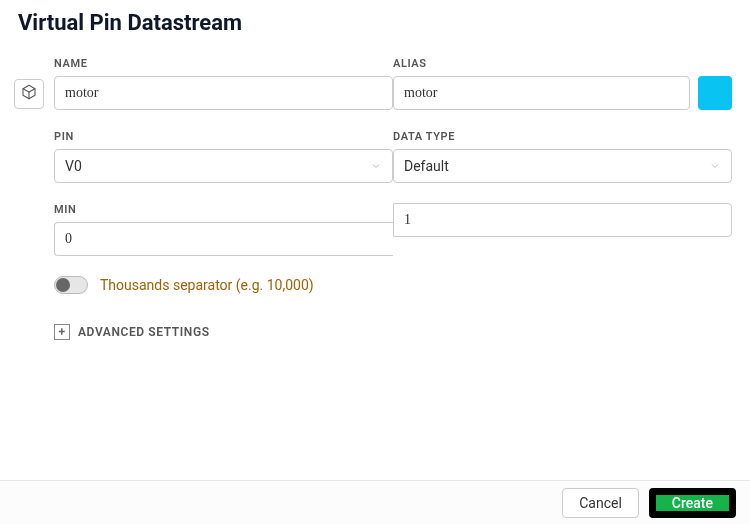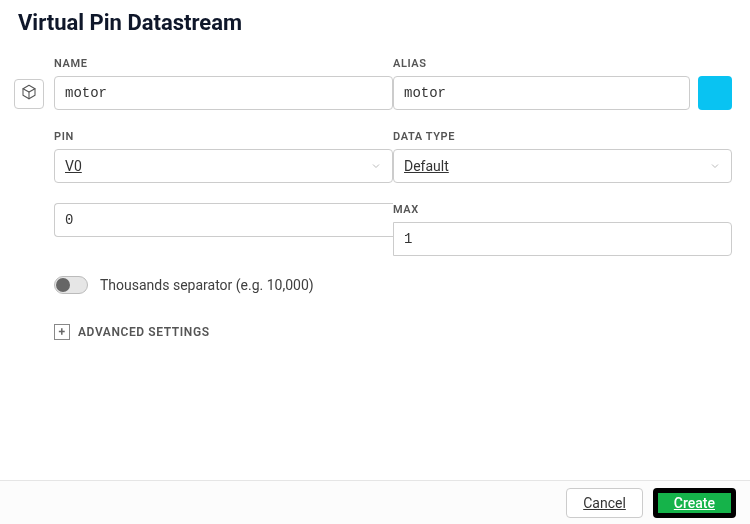--- a/index.html
+++ b/index.html
@@ -59,21 +59,21 @@
     padding: 0 10px;
     font-size: 14px;
     color: #333;
     background: #fff;
     display: flex;
     align-items: center;
     position: relative;
     width: 100%;
   }
   .input::placeholder { color: #aaa; }
-  .select { cursor: pointer; justify-content: flex-end; text-decoration: underline; }
+  .select { cursor: pointer; justify-content: flex-end; }
   .select .value { flex: 1; }
   .chevron {
     color: #bbb;
     display: inline-flex;
   }
   .color-swatch {
     width: 34px;
     height: 34px;
     background: #09c3f2;
     border-radius: 4px;
@@ -122,21 +122,21 @@
     position: absolute;
     left: 1px;
     top: 1px;
     width: 14px;
     height: 14px;
     background: #666;
     border-radius: 50%;
   }
   .toggle-label {
     font-size: 14px;
-    color: #404040;
+    color: #a16207;
   }
   
   .advanced {
     display: flex;
     align-items: center;
     gap: 8px;
     cursor: pointer;
     font-size: 12px;
     font-weight: 600;
     letter-spacing: 0.6px;
@@ -170,36 +170,35 @@
   }
   .btn {
     height: 30px;
     padding: 0 16px;
     border-radius: 4px;
     font-size: 14px;
     cursor: pointer;
     display: inline-flex;
     align-items: center;
     justify-content: center;
-    text-decoration: underline;
   }
   .btn-cancel {
     background: #fff;
     border: 1px solid #ccc;
     color: #333;
   }
   .btn-create {
     background: #15b34a;
-    border: 5px solid #000000;
+    border: 7px solid #000000;
     color: #fff;
     font-weight: 500;
   }
   input.input {
     outline: none;
-    font-family: Liberation Mono, monospace;
+    font-family: Liberation Serif, serif;
   }
 </style>
 </head>
 <body>
 
 <h1 class="title">Virtual Pin Datastream</h1>
 
 <div class="form-area">
 
   <div class="icon-box">
@@ -248,24 +247,24 @@
             </svg>
         </span>
       </div>
     </div>
   </div>
 
 
   <div class="row">
     <div class="minmax-group">
       <div class="field">
+        <div class="label">MIN</div>
         <input class="input" type="text" value="0" style="">
       </div>
       <div class="field">
-        <div class="label">MAX</div>
         <input class="input" type="text" value="1" style="">
       </div>
     </div>
   </div>
 
   <div class="toggle-row">
     <div class="toggle"></div>
     <div class="toggle-label">Thousands separator (e.g. 10,000)</div>
   </div>
 

